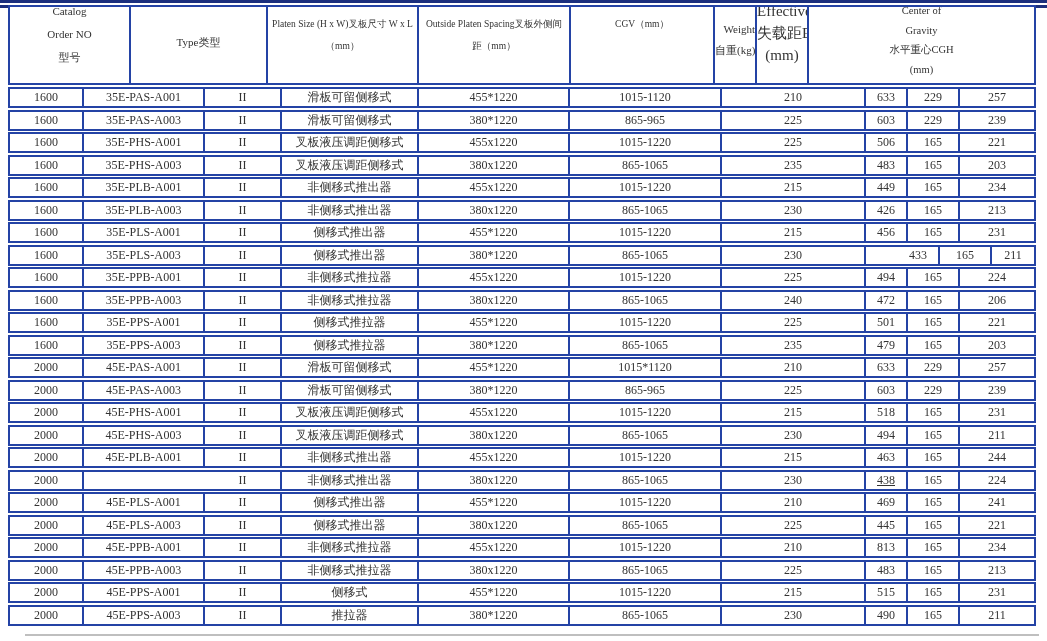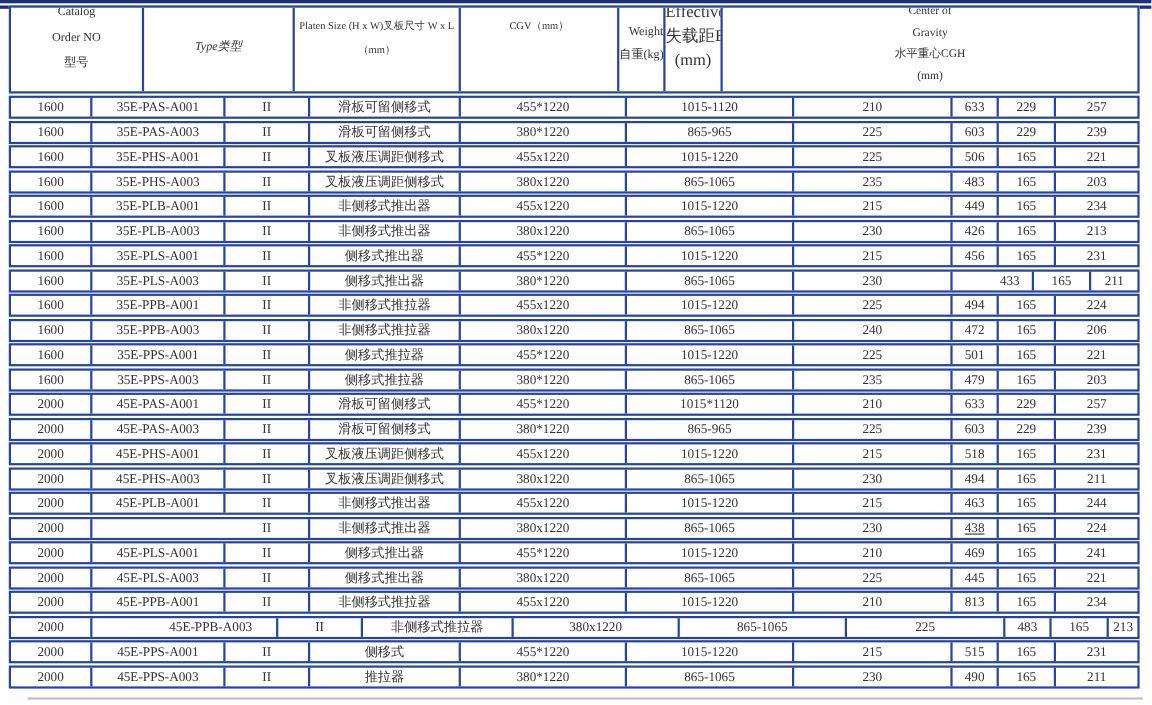--- a/index.html
+++ b/index.html
@@ -41,26 +41,30 @@
 <div class="page">
   <div class="rule rule1"></div>
   <div class="rule rule2"></div>
   <div class="spec-table">
     <div class="thead" id="thead">
         <div class="hcell h-c1" style="flex: 0 0 121px;">
           <div class="hline">Catalog</div>
           <div class="hline">Order NO</div>
           <div class="hline">型号</div>
         </div>
-        <div class="hcell h-c3" style="flex: 0 0 137px; font-style: italic;">
+        <div class="hcell h-c3" style="flex: 0 0 137px;">
           <div class="hline">Type类型</div>
         </div>
         <div class="hcell h-c4" style="flex: 0 0 151px;">
           <div class="hline">Platen Size (H x W)叉板尺寸 W x L</div>
           <div class="hline">（mm）</div>
+        </div>
+        <div class="hcell h-c5" style="flex: 0 0 152px;">
+          <div class="hline">Outside Platen Spacing叉板外侧间</div>
+          <div class="hline">距（mm）</div>
         </div>
         <div class="hcell h-c6" style="flex: 0 0 144px;">
           <div class="hline">CGV（mm）</div>
         </div>
         <div class="hcell h-c7" style="flex: 0 0 42px; text-align: right;">
           <div class="hline">Weight</div>
           <div class="hline">自重(kg)</div>
         </div>
         <div class="hcell h-c8" style="flex: 0 0 52px;">
           <div class="hline">Effective</div>
@@ -322,21 +326,21 @@
           <div class="cell" style="flex: 0 0 137px;">非侧移式推拉器</div>
           <div class="cell" style="flex: 0 0 151px;">455x1220</div>
           <div class="cell" style="flex: 0 0 152px;">1015-1220</div>
           <div class="cell" style="flex: 0 0 144px;">210</div>
           <div class="cell" style="flex: 0 0 42px;">813</div>
           <div class="cell" style="flex: 0 0 52px;">165</div>
           <div class="cell" style="flex: 1 1 auto;">234</div>
         </div>
         <div class="row">
           <div class="cell" style="flex: 0 0 74px;">2000</div>
-          <div class="cell" style="flex: 0 0 121px; margin-left: 48px;">45E-PPB-A003</div>
+          <div class="cell" style="flex: 0 0 121px;">45E-PPB-A003</div>
           <div class="cell" style="flex: 0 0 77px;">II</div>
           <div class="cell" style="flex: 0 0 137px;">非侧移式推拉器</div>
           <div class="cell" style="flex: 0 0 151px;">380x1220</div>
           <div class="cell" style="flex: 0 0 152px;">865-1065</div>
           <div class="cell" style="flex: 0 0 144px;">225</div>
           <div class="cell" style="flex: 0 0 42px;">483</div>
           <div class="cell" style="flex: 0 0 52px;">165</div>
           <div class="cell" style="flex: 1 1 auto;">213</div>
         </div>
         <div class="row">

